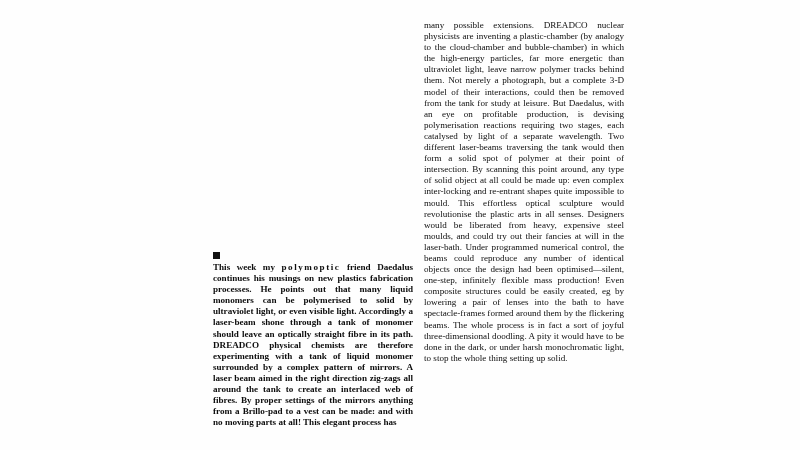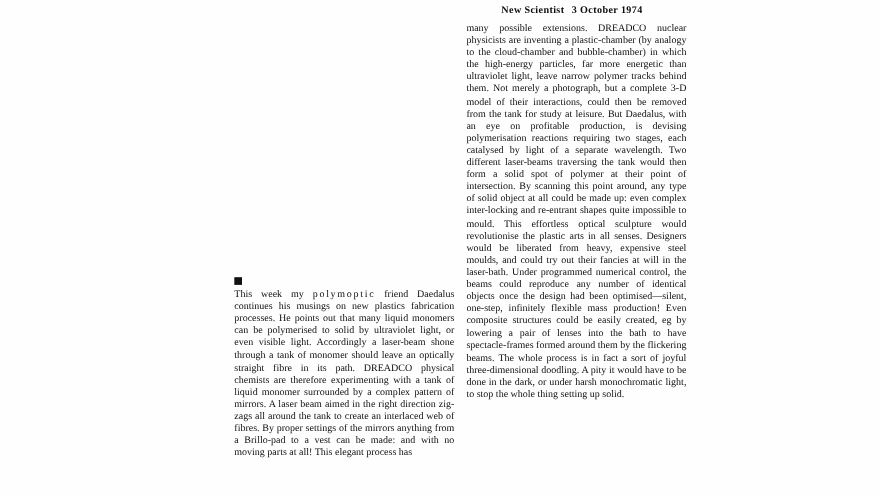--- a/index.html
+++ b/index.html
@@ -47,20 +47,21 @@
     font-size: 9.1px;
     line-height: 11.1px;
     text-align: justify;
     text-justify: inter-word;
     hyphens: none;
   }
   .col-left {
     left: 213px;
     top: 252px;
     width: 200px;
+    font-weight: bold;
   }
   .col-right {
     left: 424px;
     top: 20px;
     width: 200px;
   }
 
   .col p {
     margin: 0;
     text-align: justify;
@@ -81,24 +82,20 @@
   
   .spaced {
     letter-spacing: 1.55px;
   }
 </style>
 </head>
 <body>
 
 <div class="page">
 
-  <div class="masthead">
-    <span class="mh-part">New Scientist</span>
-    <span class="mh-part">3 October 1974</span>
-  </div>
 
   <div class="col col-left">
     <span class="dingbat"></span>
     <p><span>This week my </span><span class="spaced">polymoptic</span><span> friend Daedalus continues his musings on new plastics fabrication processes. He points out that many liquid monomers can be polymerised to solid by ultraviolet light, or even visible light. Accordingly a laser-beam shone through a tank of monomer should leave an optically straight fibre in its path. DREADCO physical chemists are therefore experimenting with a tank of liquid monomer surrounded by a complex pattern of mirrors. A laser beam aimed in the right direction zig-zags all around the tank to create an interlaced web of fibres. By proper settings of the mirrors anything from a Brillo-pad to a vest can be made: and with no moving parts at all! This elegant process has</span></p>
   </div>
 
   <div class="col col-right">
     <p>many possible extensions. DREADCO nuclear physicists are inventing a plastic-chamber (by analogy to the cloud-chamber and bubble-chamber) in which the high-energy particles, far more energetic than ultraviolet light, leave narrow polymer tracks behind them. Not merely a photograph, but a complete 3-D model of their interactions, could then be removed from the tank for study at leisure. But Daedalus, with an eye on profitable production, is devising polymerisation reactions requiring two stages, each catalysed by light of a separate wavelength. Two different laser-beams traversing the tank would then form a solid spot of polymer at their point of intersection. By scanning this point around, any type of solid object at all could be made up: even complex inter-locking and re-entrant shapes quite impossible to mould. This effortless optical sculpture would revolutionise the plastic arts in all senses. Designers would be liberated from heavy, expensive steel moulds, and could try out their fancies at will in the laser-bath. Under programmed numerical control, the beams could reproduce any number of identical objects once the design had been optimised—silent, one-step, infinitely flexible mass production! Even composite structures could be easily created, eg by lowering a pair of lenses into the bath to have spectacle-frames formed around them by the flickering beams. The whole process is in fact a sort of joyful three-dimensional doodling. A pity it would have to be done in the dark, or under harsh monochromatic light, to stop the whole thing setting up solid.</p>
   </div>
 

